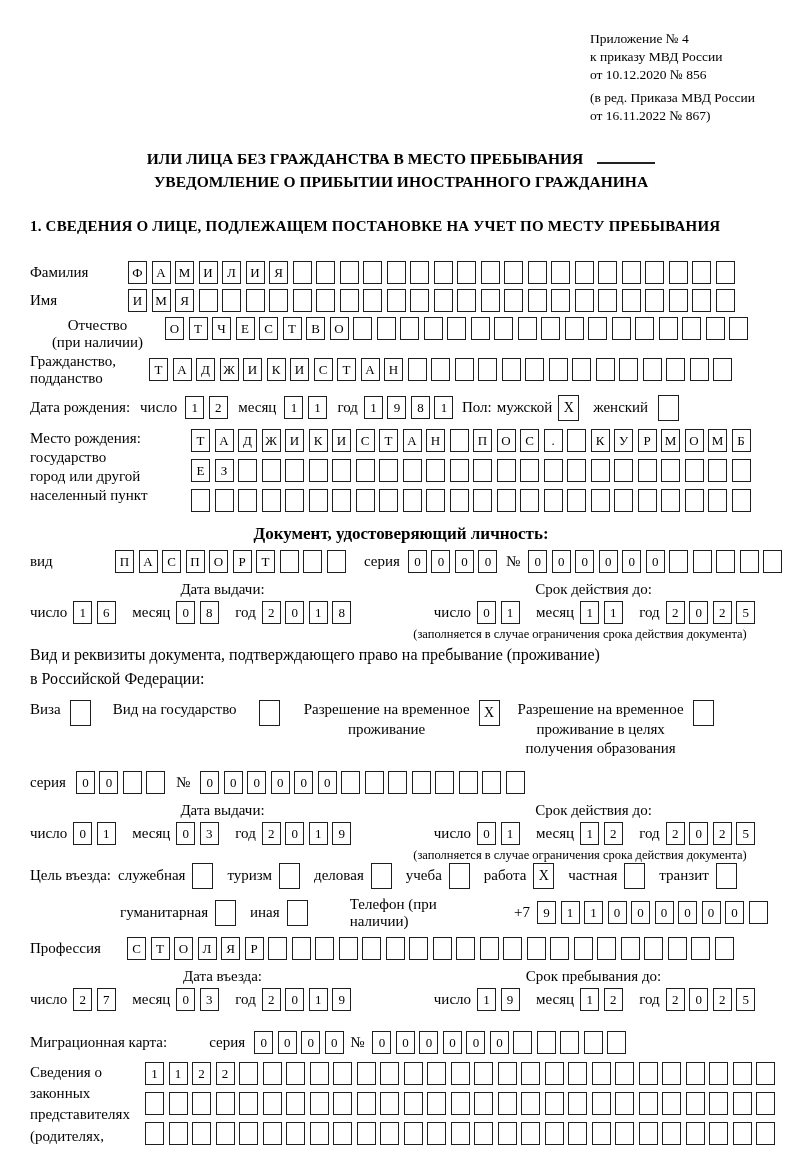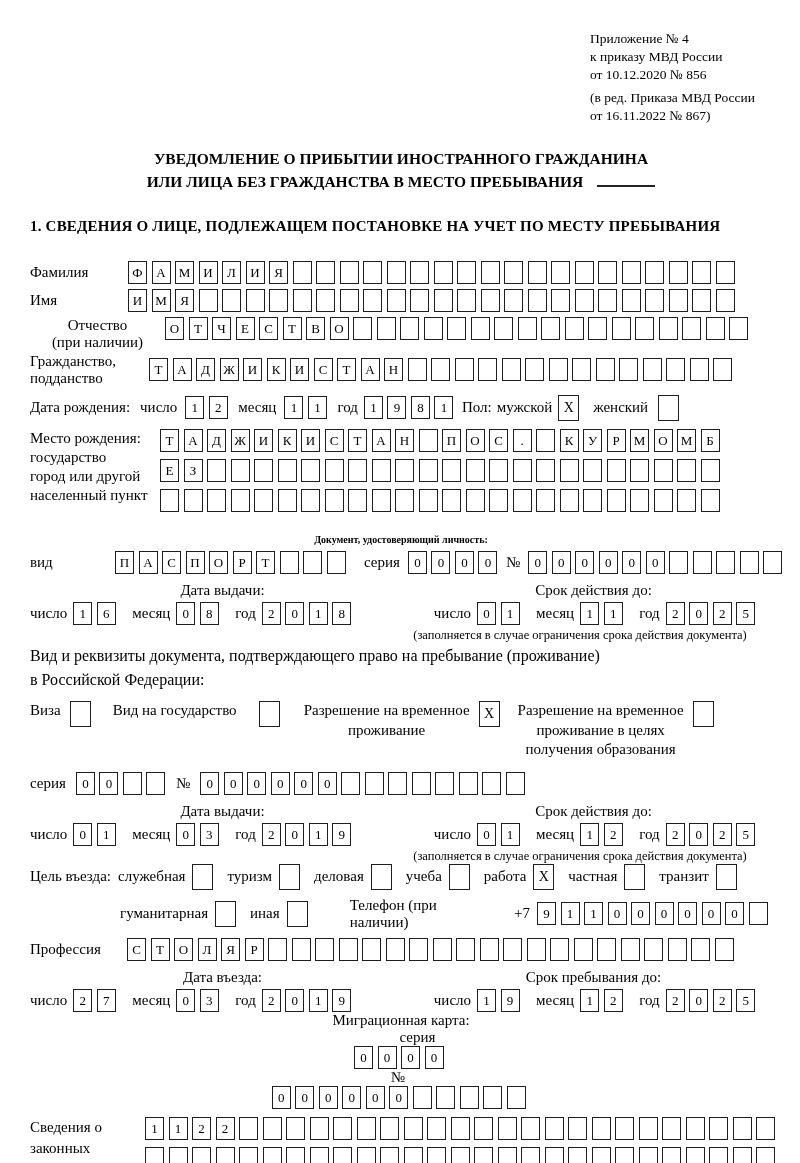--- a/index.html
+++ b/index.html
@@ -32,21 +32,21 @@
   .cells{display:flex;flex-wrap:nowrap;}
   .cell{
     display:inline-block;flex:0 0 auto;
     width:17px;height:21px;margin-right:4.5px;
     border:1.6px solid #1f1f1f;
     text-align:center;font-size:13px;line-height:21px;
     font-family:"Liberation Serif",serif;
   }
   .checkbox{width:19px;height:24px;line-height:24px;font-size:14px;margin-right:0;}
 
-  .center-bold{margin-top:22px;text-align:center;font-weight:bold;font-size:10px;}
+  .center-bold{margin-top:12px;text-align:center;font-weight:bold;font-size:17px;}
 
   .date-heads{display:flex;margin-top:8px;font-size:15px;}
   .dh1{width:385px;text-align:center;}
   .dh2{flex:1;text-align:center;}
   .date-row{display:flex;align-items:center;margin-top:3px;}
   .dgrp{display:flex;align-items:center;}
   .dgrp .lbl{margin-right:6px;}
   .dgrp .cells{margin-right:12px;}
   .dgrp2{margin-left:66px;}
   .note-right{margin-top:3px;margin-left:330px;width:440px;text-align:center;font-size:12.5px;}
@@ -77,24 +77,24 @@
     <div>к приказу МВД России</div>
     <div>от 10.12.2020 № 856</div>
     <div class="amend">
       <div>(в ред. Приказа МВД России</div>
       <div>от 16.11.2022 № 867)</div>
     </div>
   </div>
 
 
   <div class="title">
-    <div>УВЕДОМЛЕНИЕ О ПРИБЫТИИ ИНОСТРАННОГО ГРАЖДАНИНА</div>
     <div>
       <span>ИЛИ ЛИЦА БЕЗ ГРАЖДАНСТВА В МЕСТО ПРЕБЫВАНИЯ</span><span class="blank-line"></span>
     </div>
+    <div>УВЕДОМЛЕНИЕ О ПРИБЫТИИ ИНОСТРАННОГО ГРАЖДАНИНА</div>
   </div>
 
   <div class="sec-heading">1. СВЕДЕНИЯ О ЛИЦЕ, ПОДЛЕЖАЩЕМ ПОСТАНОВКЕ НА УЧЕТ ПО МЕСТУ ПРЕБЫВАНИЯ</div>
 
   <div class="row" style="margin-top:26px;">
     <span class="lbl w98">Фамилия</span>
     <span class="cells">
         <span class="cell">Ф</span>
         <span class="cell">А</span>
         <span class="cell">М</span>
@@ -243,21 +243,21 @@
         <span class="cell">8</span>
         <span class="cell">1</span>
       </span>
     <span class="lbl" style="margin-left:4px;">Пол:</span>
     <span class="lbl" style="margin-left:5px;margin-right:6px;">мужской</span>
     <span class="cell checkbox">X</span>
     <span class="lbl" style="margin-left:14px;margin-right:10px;">женский</span>
     <span class="cell checkbox"></span>
   </div>
 
-  <div class="row top" style="margin-top:8px;">
+  <div class="row top" style="margin-top:8px;gap:31px;">
     <span class="sub-lbl" style="width:130px;flex:0 0 auto;">
       <span>Место рождения:</span><br>
       <span>государство</span><br>
       <span>город или другой</span><br>
       <span>населенный пункт</span>
     </span>
     <span>
       <span class="cells" style="margin-bottom:7px;">
           <span class="cell">Т</span>
           <span class="cell">А</span>
@@ -637,21 +637,21 @@
       <span class="lbl">год</span>
       <span class="cells">
           <span class="cell">2</span>
           <span class="cell">0</span>
           <span class="cell">2</span>
           <span class="cell">5</span>
         </span>
     </span>
   </div>
 
-  <div class="row" style="margin-top:0;flex-direction:column;">
+  <div class="row" style="margin-top:20px;">
     <span class="lbl">Миграционная карта:</span>
     <span class="lbl" style="margin-left:42px;margin-right:9px;">серия</span>
     <span class="cells">
         <span class="cell">0</span>
         <span class="cell">0</span>
         <span class="cell">0</span>
         <span class="cell">0</span>
       </span>
     <span class="lbl" style="margin-left:2px;margin-right:8px;">№</span>
     <span class="cells">

